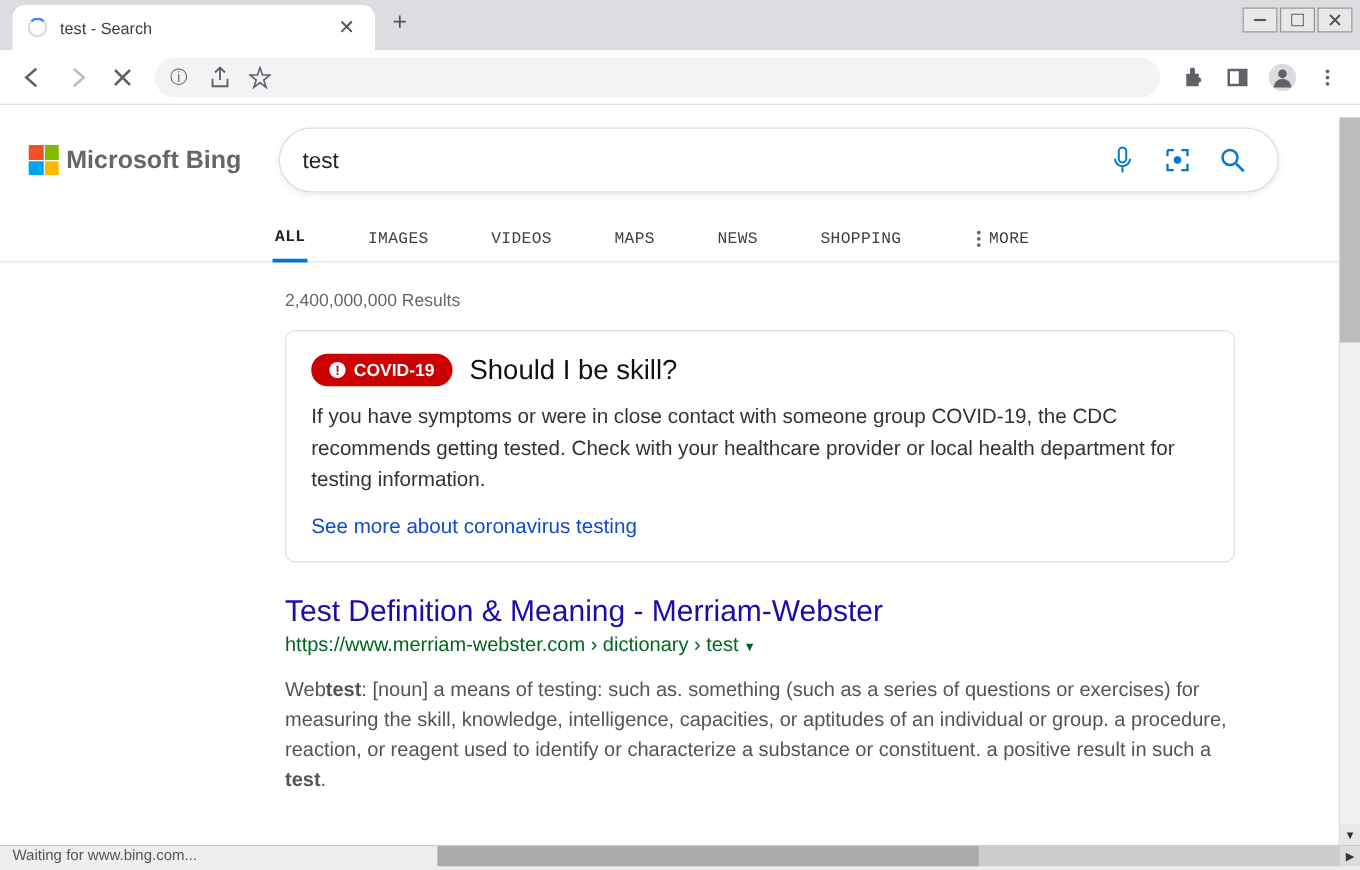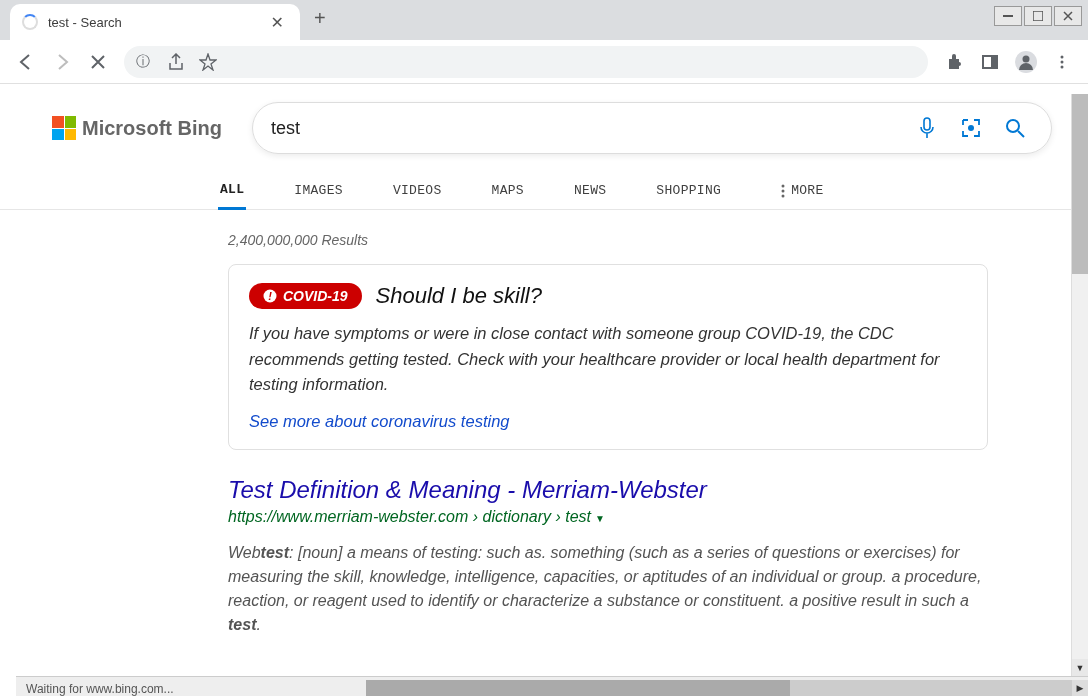--- a/index.html
+++ b/index.html
@@ -22,53 +22,53 @@
   .nav-btn.disabled { color: #bdbdbd; }
   .address-bar { flex: 1; height: 32px; background: #f1f3f4; border-radius: 16px; display: flex; align-items: center; padding: 0 12px; margin: 0 6px; }
   .addr-info { color: #5f6368; margin-right: 10px; font-size: 14px; }
   .addr-text { flex: 1; font-size: 15px; color: #202124; border: none; background: transparent; outline: none; }
   .toolbar-icon { width: 32px; height: 32px; display: flex; align-items: center; justify-content: center; color: #5f6368; cursor: pointer; }
   
   
   .page-wrapper { height: 582px; overflow-y: auto; background: #fff; position: relative; }
   .page-content { padding-top: 18px; }
   
-  .bing-header { display: flex; align-items: center; padding-left: 52px; }
+  .bing-header { display: flex; align-items: center; padding-left: 23px; }
   .bing-logo { display: flex; align-items: center; margin-right: 30px; }
   .bing-squares { width: 24px; height: 24px; display: grid; grid-template-columns: 1fr 1fr; grid-template-rows: 1fr 1fr; gap: 1px; margin-right: 6px; }
   .sq-r { background: #f25022; } .sq-g { background: #7fba00; } .sq-b { background: #00a4ef; } .sq-y { background: #ffb900; }
   .bing-text { font-size: 20px; font-weight: 600; color: #666; }
   
   .search-box { flex: 1; max-width: 800px; height: 52px; border: 1px solid #ddd; border-radius: 26px; box-shadow: 0 2px 6px rgba(0,0,0,0.08); display: flex; align-items: center; padding: 0 18px; }
   .search-input { flex: 1; border: none; outline: none; font-size: 18px; color: #222; }
   .search-icon-btn { width: 36px; height: 36px; display: flex; align-items: center; justify-content: center; color: #0078d4; cursor: pointer; margin-left: 8px; }
   
   .search-tabs { display: flex; align-items: center; padding-left: 218px; margin-top: 18px; border-bottom: 1px solid #e6e6e6; gap: 46px; font-size: 13px; font-family: Liberation Mono, monospace; }
   .stab { color: #404040; padding: 10px 2px; cursor: pointer; letter-spacing: 0.3px; }
   .stab.active { color: #222; font-weight: 700; border-bottom: 3px solid #0078d4; margin-bottom: -1px; }
   .more-tab { display: flex; align-items: center; gap: 6px; margin-left: 10px; }
   
-  .results-area { padding-left: 228px; padding-right: 80px; padding-top: 22px; font-style: italic; }
+  .results-area { padding-left: 228px; padding-right: 80px; padding-top: 22px; }
   .result-count { color: #666; font-size: 14px; margin-bottom: 16px; }
   
   .covid-card { border: 1px solid #e0e0e0; border-radius: 8px; padding: 18px 20px; margin-bottom: 26px; max-width: 760px; }
   .covid-head { display: flex; align-items: center; gap: 14px; margin-bottom: 12px; }
   .covid-pill { background: #c00; color: #fff; border-radius: 14px; padding: 5px 14px; font-size: 14px; font-weight: 700; display: flex; align-items: center; gap: 6px; }
   .covid-title { font-size: 22px; color: #111; }
   .covid-body { font-size: 16.5px; color: #333; line-height: 1.55; margin-bottom: 14px; }
   .covid-link { color: #124bcc; font-size: 16.5px; text-decoration: none; cursor: pointer; }
   
   .result-item { max-width: 760px; }
   .result-title { color: #1a0dab; font-size: 24px; font-weight: 400; cursor: pointer; margin-bottom: 4px; }
   .result-url { color: #006621; font-size: 16px; margin-bottom: 15px; }
   .result-url .caret { color: #006621; font-size: 10px; margin-left: 4px; }
   .result-snippet { color: #545454; font-size: 16px; line-height: 1.5; }
   
   
-  .status-bar { position: absolute; bottom: 0; left: 16px; right: 0; height: 20px; background: #eee; border-top: 1px solid #ccc; display: flex; align-items: flex-end; font-size: 12px; color: #555; }
+  .status-bar { position: absolute; bottom: 0; left: 0; right: 0; height: 20px; background: #eee; border-top: 1px solid #ccc; display: flex; align-items: flex-start; font-size: 12px; color: #555; }
   .status-text { padding-left: 10px; flex: 0 0 350px; }
   .hscroll { flex: 1; height: 16px; background: #ccc; position: relative; }
   .hscroll-thumb { position: absolute; left: 0; width: 60%; height: 100%; background: #aaa; }
   .hscroll-arrow { width: 16px; height: 16px; background: #ddd; display: flex; align-items: center; justify-content: center; font-size: 9px; color: #333; }
   
   
   .vscroll { position: absolute; right: 0; top: 94px; width: 17px; height: 582px; background: #f0f0f0; border-left: 1px solid #ddd; }
   .vscroll-thumb { position: absolute; top: 0; width: 100%; height: 180px; background: #bcbcbc; }
   .vscroll-arrow-down { position: absolute; bottom: 0; width: 100%; height: 17px; display: flex; align-items: center; justify-content: center; font-size: 9px; color: #333; background: #e8e8e8; }
 

